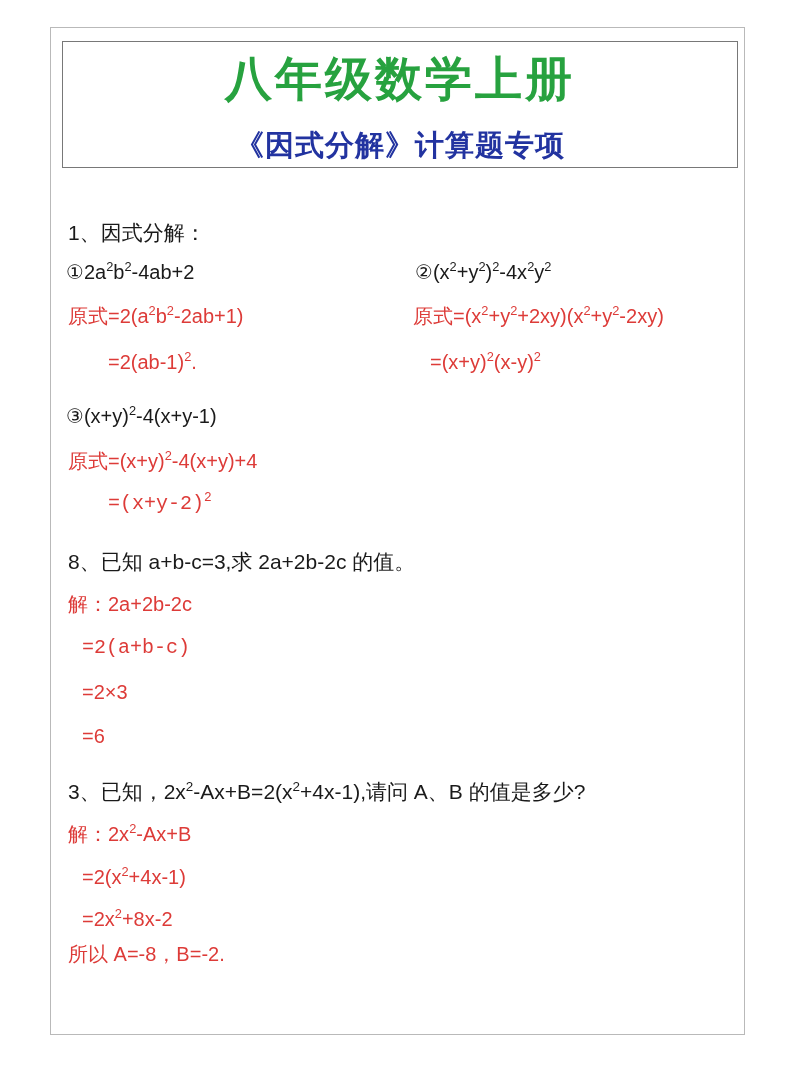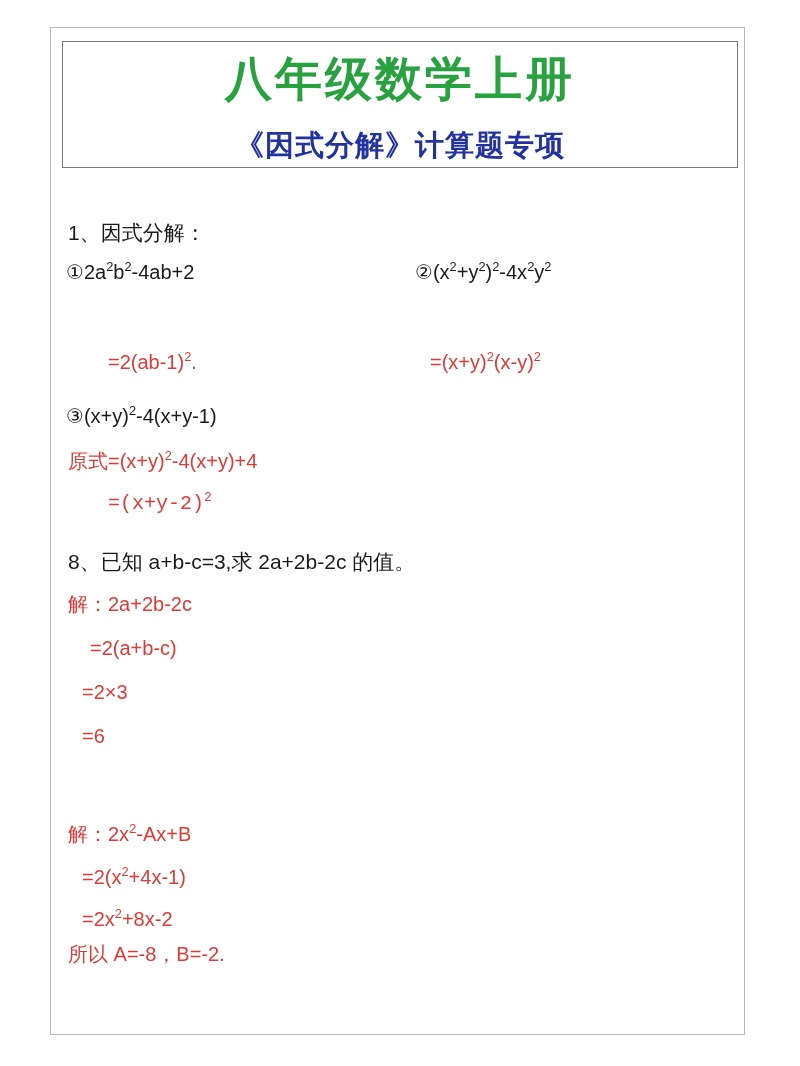--- a/index.html
+++ b/index.html
@@ -100,33 +100,36 @@
 <div class="header-box">
   <div class="doc-title">八年级数学上册</div>
   <div class="doc-subtitle">《因式分解》计算题专项</div>
 </div>
 
 <div class="content">
 
   <div class="line q-text" style="left:68px; top:222px; font-size:21px;">1、因式分解：</div>
 
   <div class="line q-text" style="left:66px; top:262px;">①2a<sup>2</sup>b<sup>2</sup>-4ab+2</div>
+  <div class="line a-text" style="left:68px; top:306px;">原式=2(a<sup>2</sup>b<sup>2</sup>-2ab+1)</div>
   <div class="line a-text" style="left:108px; top:352px;">=2(ab-1)<sup>2</sup>.</div>
 
   <div class="line q-text" style="left:415px; top:262px;">②(x<sup>2</sup>+y<sup>2</sup>)<sup>2</sup>-4x<sup>2</sup>y<sup>2</sup></div>
+  <div class="line a-text" style="left:413px; top:306px;">原式=(x<sup>2</sup>+y<sup>2</sup>+2xy)(x<sup>2</sup>+y<sup>2</sup>-2xy)</div>
   <div class="line a-text" style="left:430px; top:352px;">=(x+y)<sup>2</sup>(x-y)<sup>2</sup></div>
 
   <div class="line q-text" style="left:66px; top:406px;">③(x+y)<sup>2</sup>-4(x+y-1)</div>
   <div class="line a-text" style="left:68px; top:451px;">原式=(x+y)<sup>2</sup>-4(x+y)+4</div>
   <div class="line a-text" style="left:108px; top:494px;font-family:Liberation Mono, monospace;">=(x+y-2)<sup>2</sup></div>
 
   <div class="line q-text" style="left:68px; top:551px; font-size:21px;">8、已知 a+b-c=3,求 2a+2b-2c 的值。</div>
   <div class="line a-text" style="left:68px; top:594px;">解：2a+2b-2c</div>
-  <div class="line a-text" style="left:90px; top:638px;">=2(a+b-c)</div>
+  <div class="line a-text" style="left:82px; top:638px;font-family:Liberation Mono, monospace;">=2(a+b-c)</div>
   <div class="line a-text" style="left:82px; top:682px;">=2×3</div>
   <div class="line a-text" style="left:82px; top:726px;">=6</div>
 
+  <div class="line q-text" style="left:68px; top:781px; font-size:21px;">3、已知，2x<sup>2</sup>-Ax+B=2(x<sup>2</sup>+4x-1),请问 A、B 的值是多少?</div>
   <div class="line a-text" style="left:68px; top:824px;">解：2x<sup>2</sup>-Ax+B</div>
   <div class="line a-text" style="left:82px; top:867px;">=2(x<sup>2</sup>+4x-1)</div>
   <div class="line a-text" style="left:82px; top:909px;">=2x<sup>2</sup>+8x-2</div>
   <div class="line a-text" style="left:68px; top:944px;">所以 A=-8，B=-2.</div>
 
 </div>
 
 </body></html>

